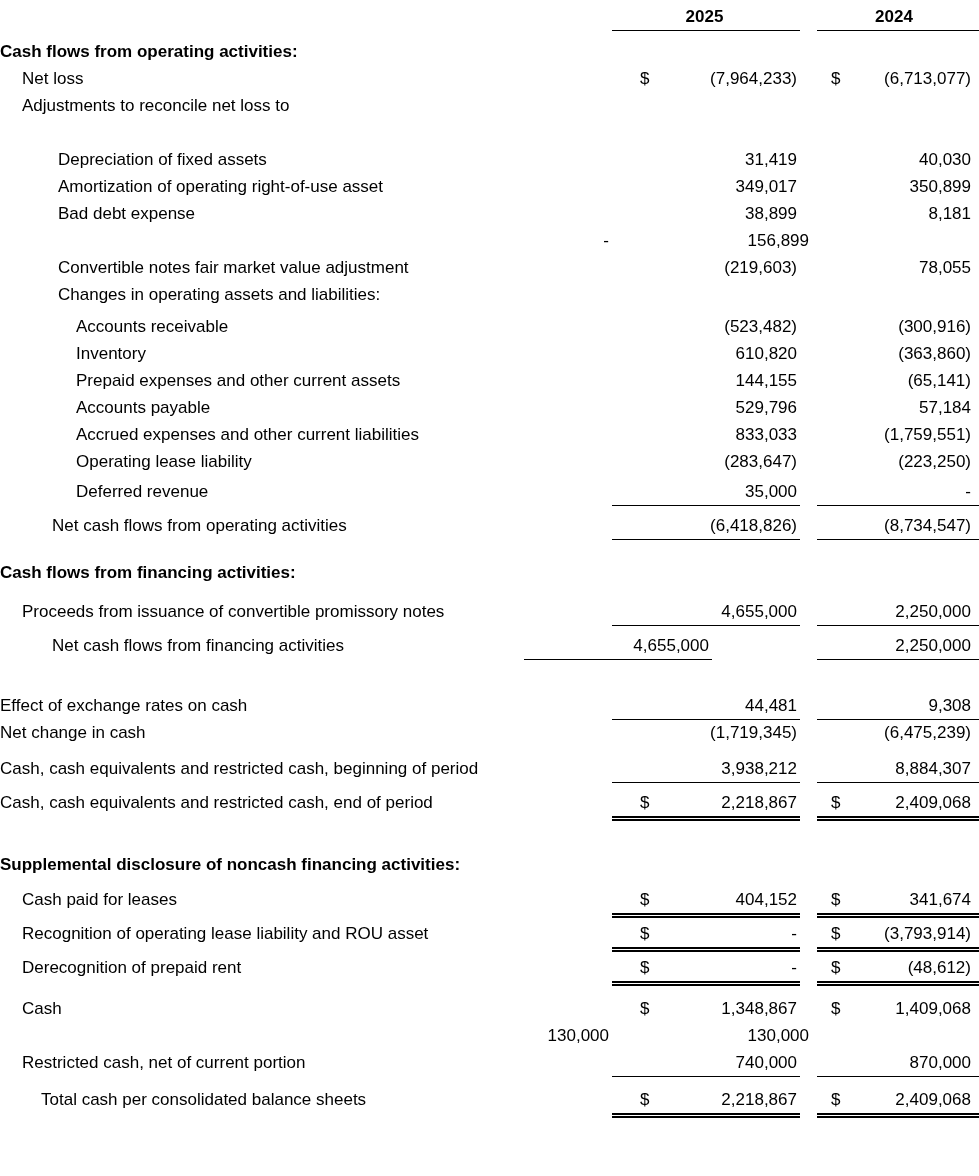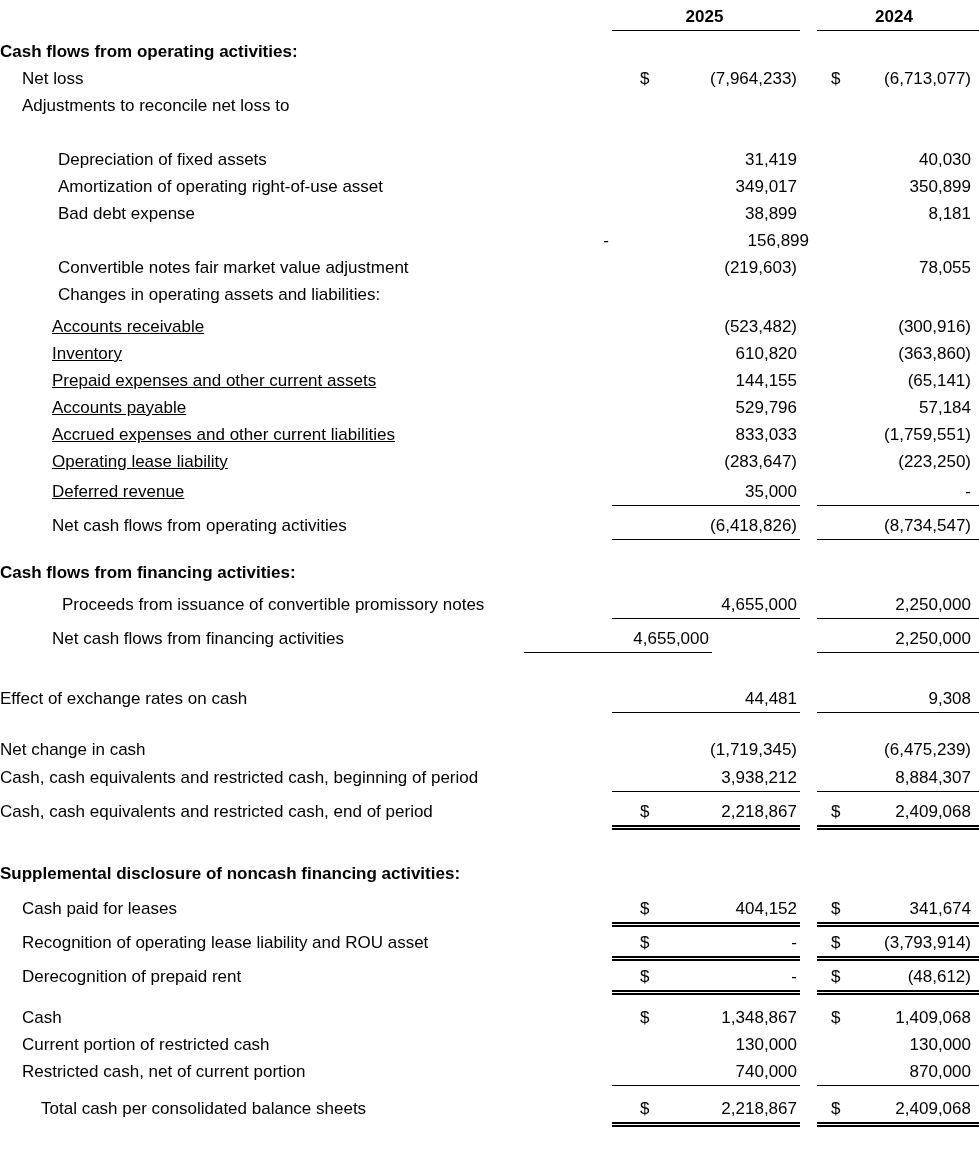--- a/index.html
+++ b/index.html
@@ -15,21 +15,21 @@
     grid-template-columns:1fr 188px 17px 162px;
     height:27px;line-height:27px;
     white-space:nowrap;
   }
   .bold{font-weight:bold;}
   .label{overflow:hidden;}
   .ind0{}
   .ind1{padding-left:22px;}
   .ind2{padding-left:41px;}
   .ind3{padding-left:58px;}
-  .ind4{padding-left:52px;text-decoration:underline;}
+  .ind4{padding-left:76px;}
   .ind5{padding-left:52px;}
   .cell{position:relative;display:flex;justify-content:flex-end;}
   .cell .val{text-align:right;}
   .c1 .val{padding-right:3px;}
   .c2 .val{padding-right:8px;}
   .dollar{position:absolute;top:0;}
   .c1 .dollar{left:28px;}
   .c2 .dollar{left:14px;}
   .rule-single{border-bottom:1.5px solid #000;}
   .rule-double{border-bottom:5px double #000;}
@@ -218,21 +218,21 @@
         <div class="cell c2 rule-single">
           <span class="val">(8,734,547)</span>
         </div>
       </div>
       <div class="row bold" style="margin-top: 20px;">
         <div class="label ind0">Cash flows from financing activities:</div>
         <div class="cell c1"></div>
         <div class="colgap"></div>
         <div class="cell c2"></div>
       </div>
-      <div class="row" style="margin-top: 5px; padding-left: 40px;">
+      <div class="row" style="margin-top: 12px;">
         <div class="label ind1">Proceeds from issuance of convertible promissory notes</div>
         <div class="cell c1 rule-single">
           <span class="val">4,655,000</span>
         </div>
         <div class="colgap"></div>
         <div class="cell c2 rule-single">
           <span class="val">2,250,000</span>
         </div>
       </div>
       <div class="row" style="margin-top: 7px; gap: 44px;">
@@ -248,31 +248,31 @@
       <div class="row" style="margin-top: 33px;">
         <div class="label ind0">Effect of exchange rates on cash</div>
         <div class="cell c1 rule-single">
           <span class="val">44,481</span>
         </div>
         <div class="colgap"></div>
         <div class="cell c2 rule-single">
           <span class="val">9,308</span>
         </div>
       </div>
-      <div class="row" style="margin-top: 24px;">
+      <div class="row" style="">
         <div class="label ind0">Net change in cash</div>
         <div class="cell c1">
           <span class="val">(1,719,345)</span>
         </div>
         <div class="colgap"></div>
         <div class="cell c2">
           <span class="val">(6,475,239)</span>
         </div>
       </div>
-      <div class="row" style="margin-top: 1px;">
+      <div class="row" style="margin-top: 9px;">
         <div class="label ind0">Cash, cash equivalents and restricted cash, beginning of period</div>
         <div class="cell c1 rule-single">
           <span class="val">3,938,212</span>
         </div>
         <div class="colgap"></div>
         <div class="cell c2 rule-single">
           <span class="val">8,884,307</span>
         </div>
       </div>
       <div class="row" style="margin-top: 7px;">
@@ -335,21 +335,20 @@
           <span class="dollar">$</span>
           <span class="val">1,348,867</span>
         </div>
         <div class="colgap"></div>
         <div class="cell c2">
           <span class="dollar">$</span>
           <span class="val">1,409,068</span>
         </div>
       </div>
       <div class="row">
-        <div class="label ind1">Current portion of restricted cash</div>
         <div class="cell c1">
           <span class="val">130,000</span>
         </div>
         <div class="colgap"></div>
         <div class="cell c2">
           <span class="val">130,000</span>
         </div>
       </div>
       <div class="row">
         <div class="label ind1">Restricted cash, net of current portion</div>

